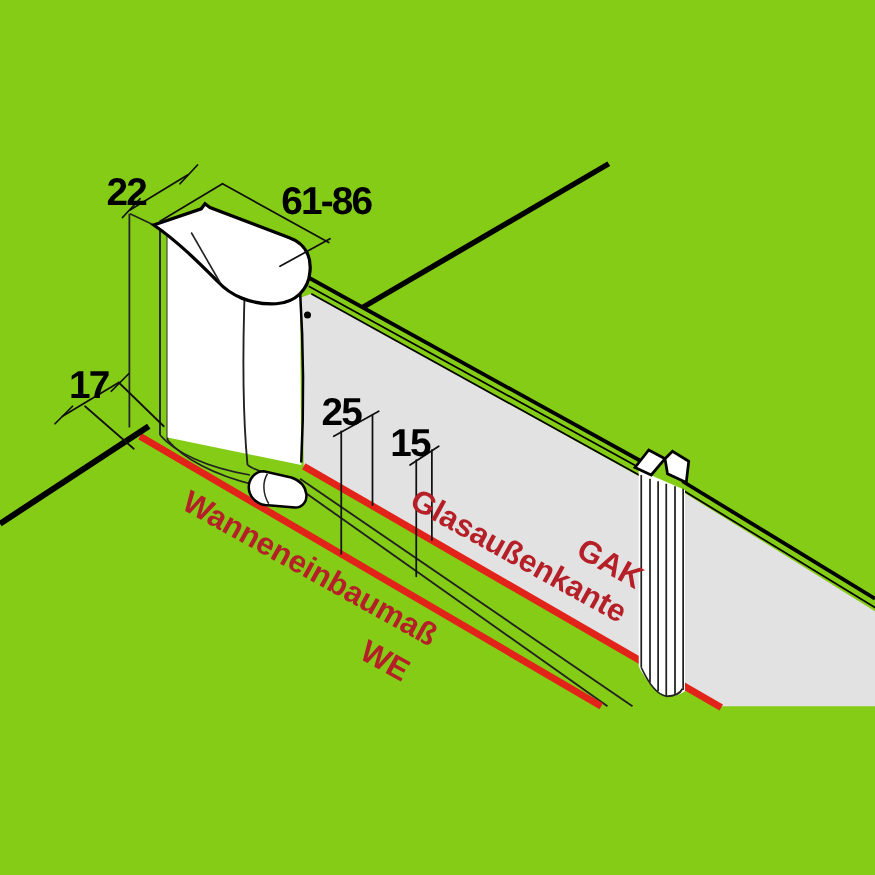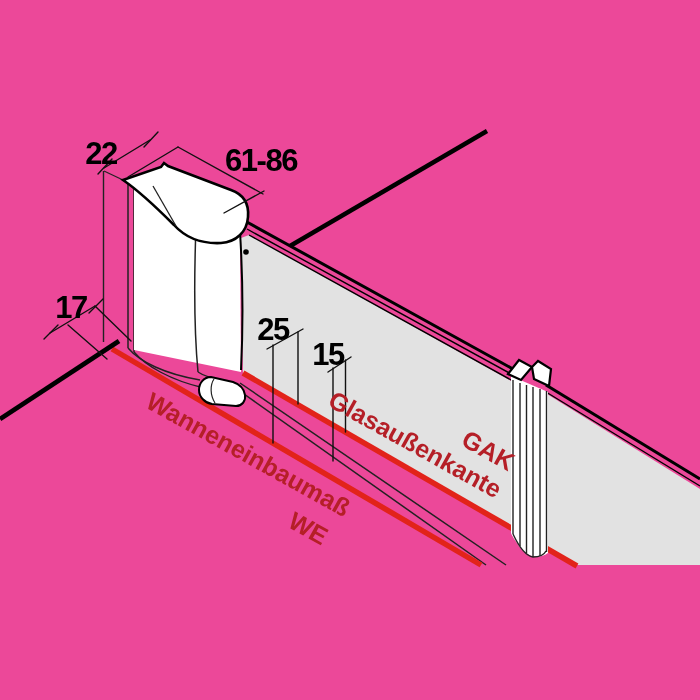--- a/index.html
+++ b/index.html
@@ -1,16 +1,16 @@
 <!DOCTYPE html>
 <html><head>
 <meta charset="utf-8">
 <style>
   html,body{margin:0;padding:0;background:#fff;}
-  .stage{position:relative;width:700px;height:700px;background:#ec4899;overflow:hidden;
+  .stage{position:relative;width:700px;height:700px;background:#84cc16;overflow:hidden;
          font-family:"Liberation Sans", sans-serif;}
   svg{position:absolute;left:0;top:0;}
   text{font-family:"Liberation Sans", sans-serif;}
   .dim-text{font-size:31px;font-weight:700;fill:#000;letter-spacing:-1.5px;}
   .red-text{font-size:25px;font-weight:700;fill:#b51f27;}
 </style>
 </head>
 <body>
 
 <div class="stage">

